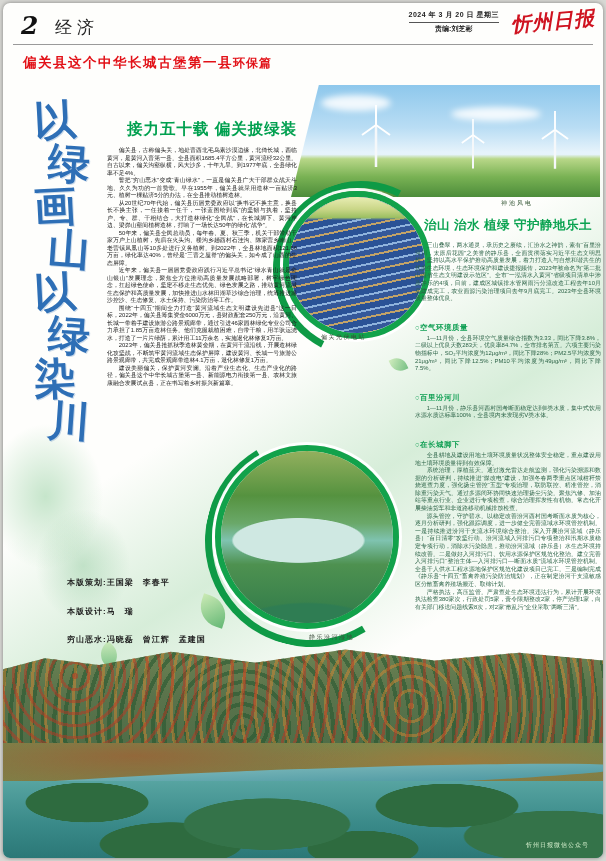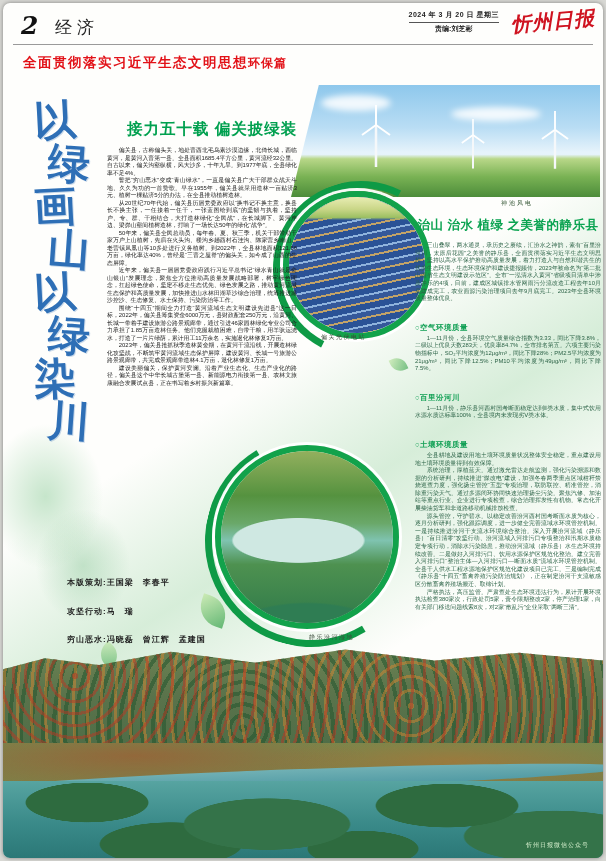--- a/index.html
+++ b/index.html
@@ -112,21 +112,21 @@
 
     <div class="pagenum">2</div>
     <div class="section-name">经济</div>
     <div class="date-block">
       <div class="date-line">2024 年 3 月 20 日  星期三</div>
       <div class="editor-line">责编:刘芝彬</div>
     </div>
     <div class="masthead">忻州日报</div>
     <div class="header-rule"></div>
 
-    <div class="kicker"><span>全面贯彻落实习近平生态文明思想</span><span class="hl">环保篇</span></div>
+    <div class="kicker"><span>偏关县这个中华长城古堡第一县</span><span class="hl">环保篇</span></div>
 
     <div class="swash"></div>
     <div class="wash-left"></div>
     <div class="leaf leaf1"></div>
     <div class="leaf leaf2"></div>
     <div class="leaf leaf3"></div>
 
     <div class="photo-top">
       <div class="cloud" style="left:30px;top:10px;width:70px;height:16px;"></div>
       <div class="cloud" style="left:160px;top:22px;width:90px;height:14px;"></div>
@@ -176,44 +176,44 @@
         </div>
     </div>
 
     <div class="brush-arc arc1"></div>
     <div class="circle circle1">
       <div class="solar"></div>
     </div>
     <div class="circle-caption cap1">偏关光伏电站</div>
 
     <div class="article-right">
-      <h2>治山  治水  植绿  之美誉的静乐县</h2>
+      <h2>治山  治水  植绿  守护静地乐土</h2>
       <div>
           <p class="para-green">三山叠翠，两水通灵，承历史之赓续，汇汾水之神韵，素有“百里汾河川，太原后花园”之美誉的静乐县，全面贯彻落实习近平生态文明思想，坚持以高水平保护推动高质量发展，着力打造人与自然和谐共生的优美生态环境，生态环境保护和建设捷报频传，2023年被命名为“第二批山西省生态文明建设示范区”。全市“一泓清水入黄河”省级项目清单中涉及静乐的4项，目前，建成区城镇排水管网雨污分流改造工程去年10月底建成完工，农业面源污染治理项目去年9月底完工。2023年全县环境质量整体优良。</p>
           <p class="sec-title">○空气环境质量</p>
           <p class="para-green">1—11月份，全县环境空气质量综合指数为3.33，同比下降3.8%，二级以上优良天数283天，优良率84.7%，全市排名第五。六项主要污染物指标中，SO₂平均浓度为12μg/m³，同比下降28%；PM2.5平均浓度为21μg/m³，同比下降12.5%；PM10平均浓度为49μg/m³，同比下降7.5%。</p>
           <p class="sec-title">○百里汾河川</p>
           <p class="para-green">1—11月份，静乐县河西村国考断面稳定达到Ⅱ类水质，集中式饮用水源水质达标率100%，全县境内未发现劣Ⅴ类水体。</p>
-          <p class="sec-title">○土壤环境质量</p>
+          <p class="sec-title">○在长城脚下</p>
           <p class="para-green">全县耕地及建设用地土壤环境质量状况整体安全稳定，重点建设用地土壤环境质量得到有效保障。</p>
           <p class="para-green">系统治理，厚植蓝天。通过激光雷达走航监测，强化污染溯源和数据的分析研判，持续推进“煤改电”建设，加强冬春两季重点区域秸秆禁烧巡查力度，强化扬尘管控“五型”专项治理，联防联控、精准管控，消除重污染天气。通过多源闭环协同快速治理扬尘污染。聚焦汽修、加油站等重点行业、企业进行专项检查，综合治理挥发性有机物。常态化开展柴油货车和非道路移动机械排放检查。</p>
           <p class="para-green">源头管控，守护碧水。以稳定改善汾河西村国考断面水质为核心，逐月分析研判，强化跟踪调度，进一步健全完善流域水环境管控机制。一是持续推进汾河干支流水环境综合整治。深入开展汾河流域（静乐县）“百日清零”攻坚行动、汾河流域入河排污口专项整治和汛期水质稳定专项行动，消除水污染隐患，推动汾河流域（静乐县）水生态环境持续改善。二是做好入河排污口、饮用水源保护区规范化整治。建立完善入河排污口“整治主体—入河排污口—断面水质”流域水环境管控机制。全县千人供水工程水源地保护区规范化建设项目已完工。三是编制完成《静乐县“十四五”畜禽养殖污染防治规划》，正在制定汾河干支流敏感区分散畜禽养殖场搬迁、取缔计划。</p>
           <p class="para-green">严格执法，高压监管。严肃查处生态环境违法行为，累计开展环境执法检查380家次，行政处罚5家，责令限期整改2家，停产治理1家，向有关部门移送问题线索8次，对2家“散乱污”企业采取“两断三清”。</p>
         </div>
     </div>
 
     <div class="brush-arc arc2"></div>
     <div class="circle circle2">
       <div class="wetland"></div>
     </div>
     <div class="circle-caption cap2">静乐汾河湿地</div>
 
     <div class="credits">
         <div class="credit-line">本版策划:王国梁　李春平</div>
-        <div class="credit-line">攻坚行动:马　瑞</div>
+        <div class="credit-line">本版设计:马　瑞</div>
         <div class="credit-line">穷山恶水:冯晓磊　曾江辉　孟建国</div>
       </div>
 
     <div class="panorama">
       <div class="pan-mountains"></div>
       <div class="pan-mid"></div>
       <div class="pan-river"></div>
       <div class="pan-water"></div>
       <div class="watermark">忻州日报微信公众号</div>
     </div>

